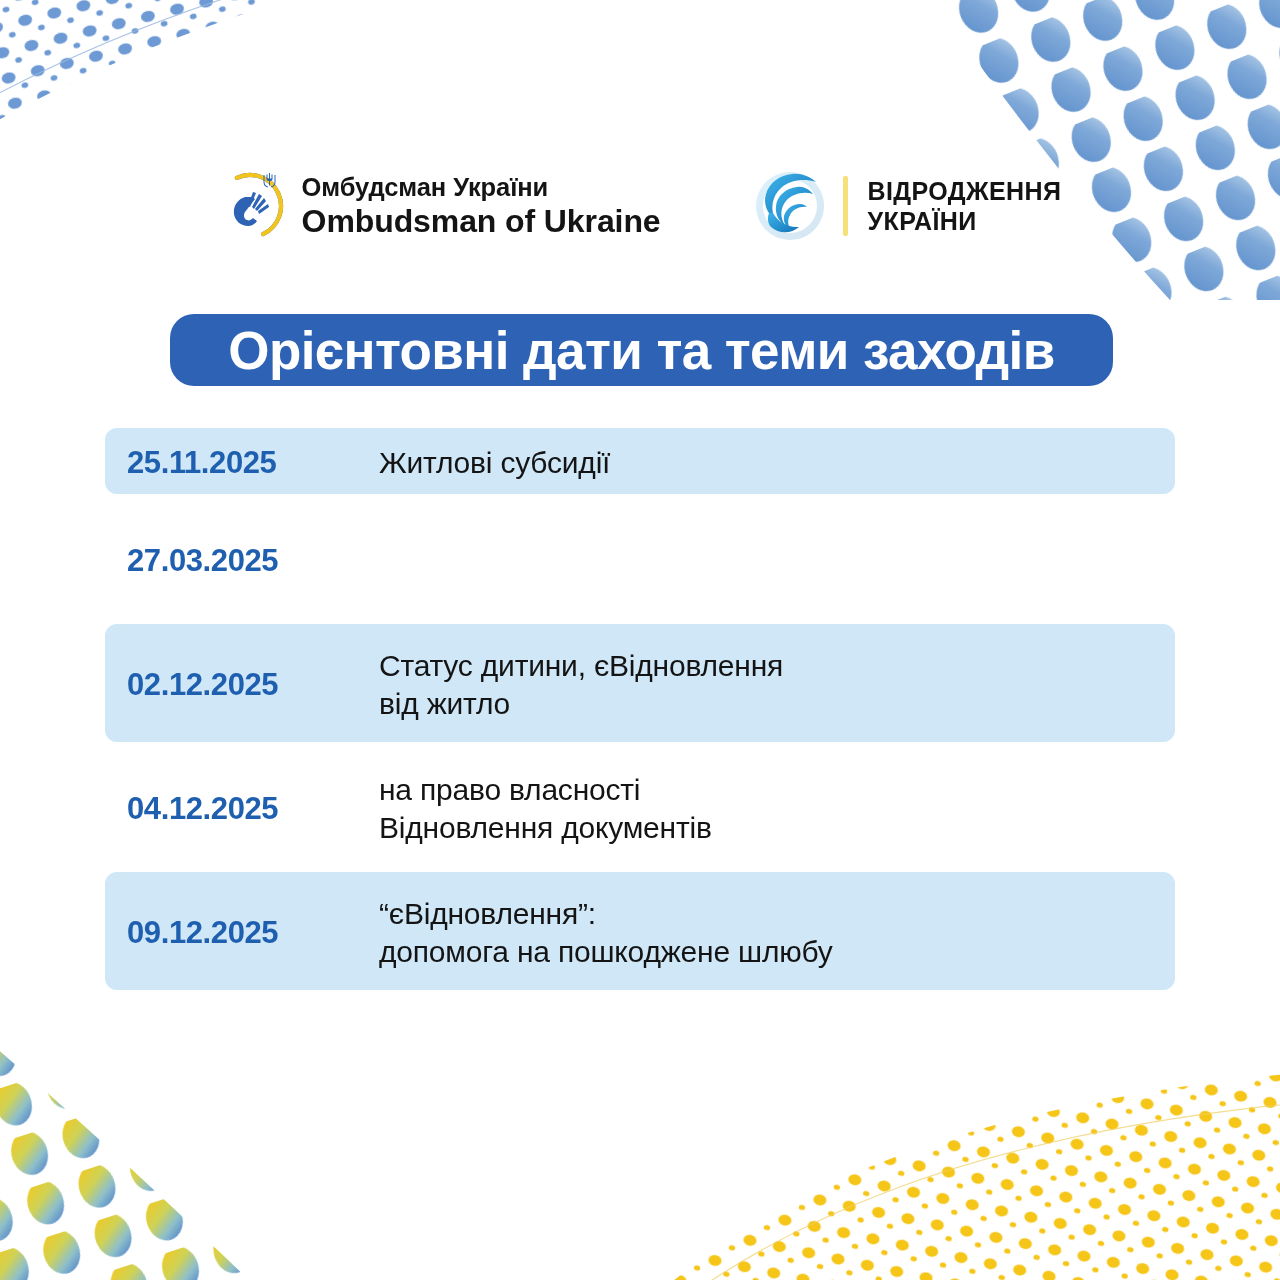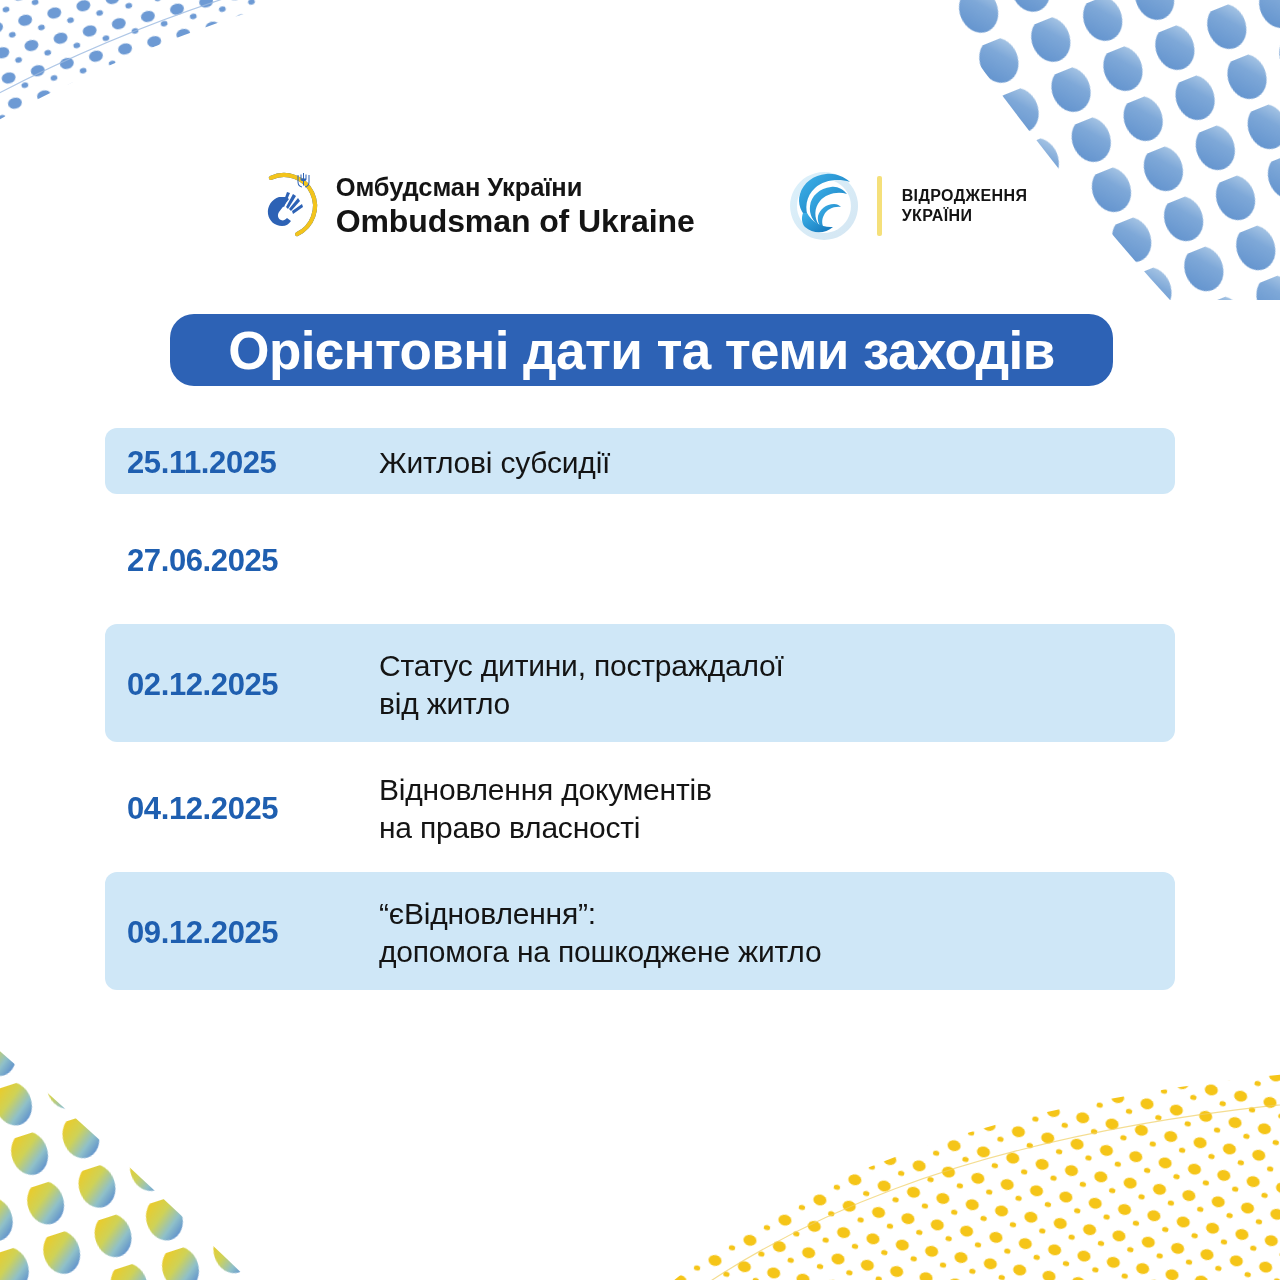--- a/index.html
+++ b/index.html
@@ -57,21 +57,21 @@
   #vidrodzhennya-logo .divider {
     width: 5px;
     height: 60px;
     background: #f5e07a;
     margin: 0 20px 0 16px;
     border-radius: 2px;
   }
   #vidrodzhennya-logo .logo-text {
     color: #141414;
     font-weight: bold;
-    font-size: 16px;
+    font-size: 25px;
     line-height: 1.22;
     letter-spacing: 0.4px;
   }
 
   
   #title-banner {
     position: absolute;
     left: 170px;
     top: 314px;
     width: 943px;
@@ -260,38 +260,38 @@
   </div>
 
   <div id="schedule">
       <div class="event-row highlight rows-1">
         <div class="event-date">25.11.2025</div>
         <div class="event-topic">
           <span class="topic-line">Житлові субсидії</span>
         </div>
       </div>
       <div class="event-row plain rows-2">
-        <div class="event-date">27.06.2025</div>
+        <div class="event-date">27.03.2025</div>
       </div>
       <div class="event-row highlight rows-2">
         <div class="event-date">02.12.2025</div>
         <div class="event-topic">
-          <span class="topic-line">Статус дитини, постраждалої</span>
+          <span class="topic-line">Статус дитини, єВідновлення</span>
           <span class="topic-line">від житло</span>
         </div>
       </div>
       <div class="event-row plain rows-2">
         <div class="event-date">04.12.2025</div>
         <div class="event-topic">
+          <span class="topic-line">на право власності</span>
           <span class="topic-line">Відновлення документів</span>
-          <span class="topic-line">на право власності</span>
         </div>
       </div>
       <div class="event-row highlight rows-2">
         <div class="event-date">09.12.2025</div>
         <div class="event-topic">
           <span class="topic-line">“єВідновлення”:</span>
-          <span class="topic-line">допомога на пошкоджене житло</span>
+          <span class="topic-line">допомога на пошкоджене шлюбу</span>
         </div>
       </div>
     </div>
 
 </div>
 
 </body></html>

